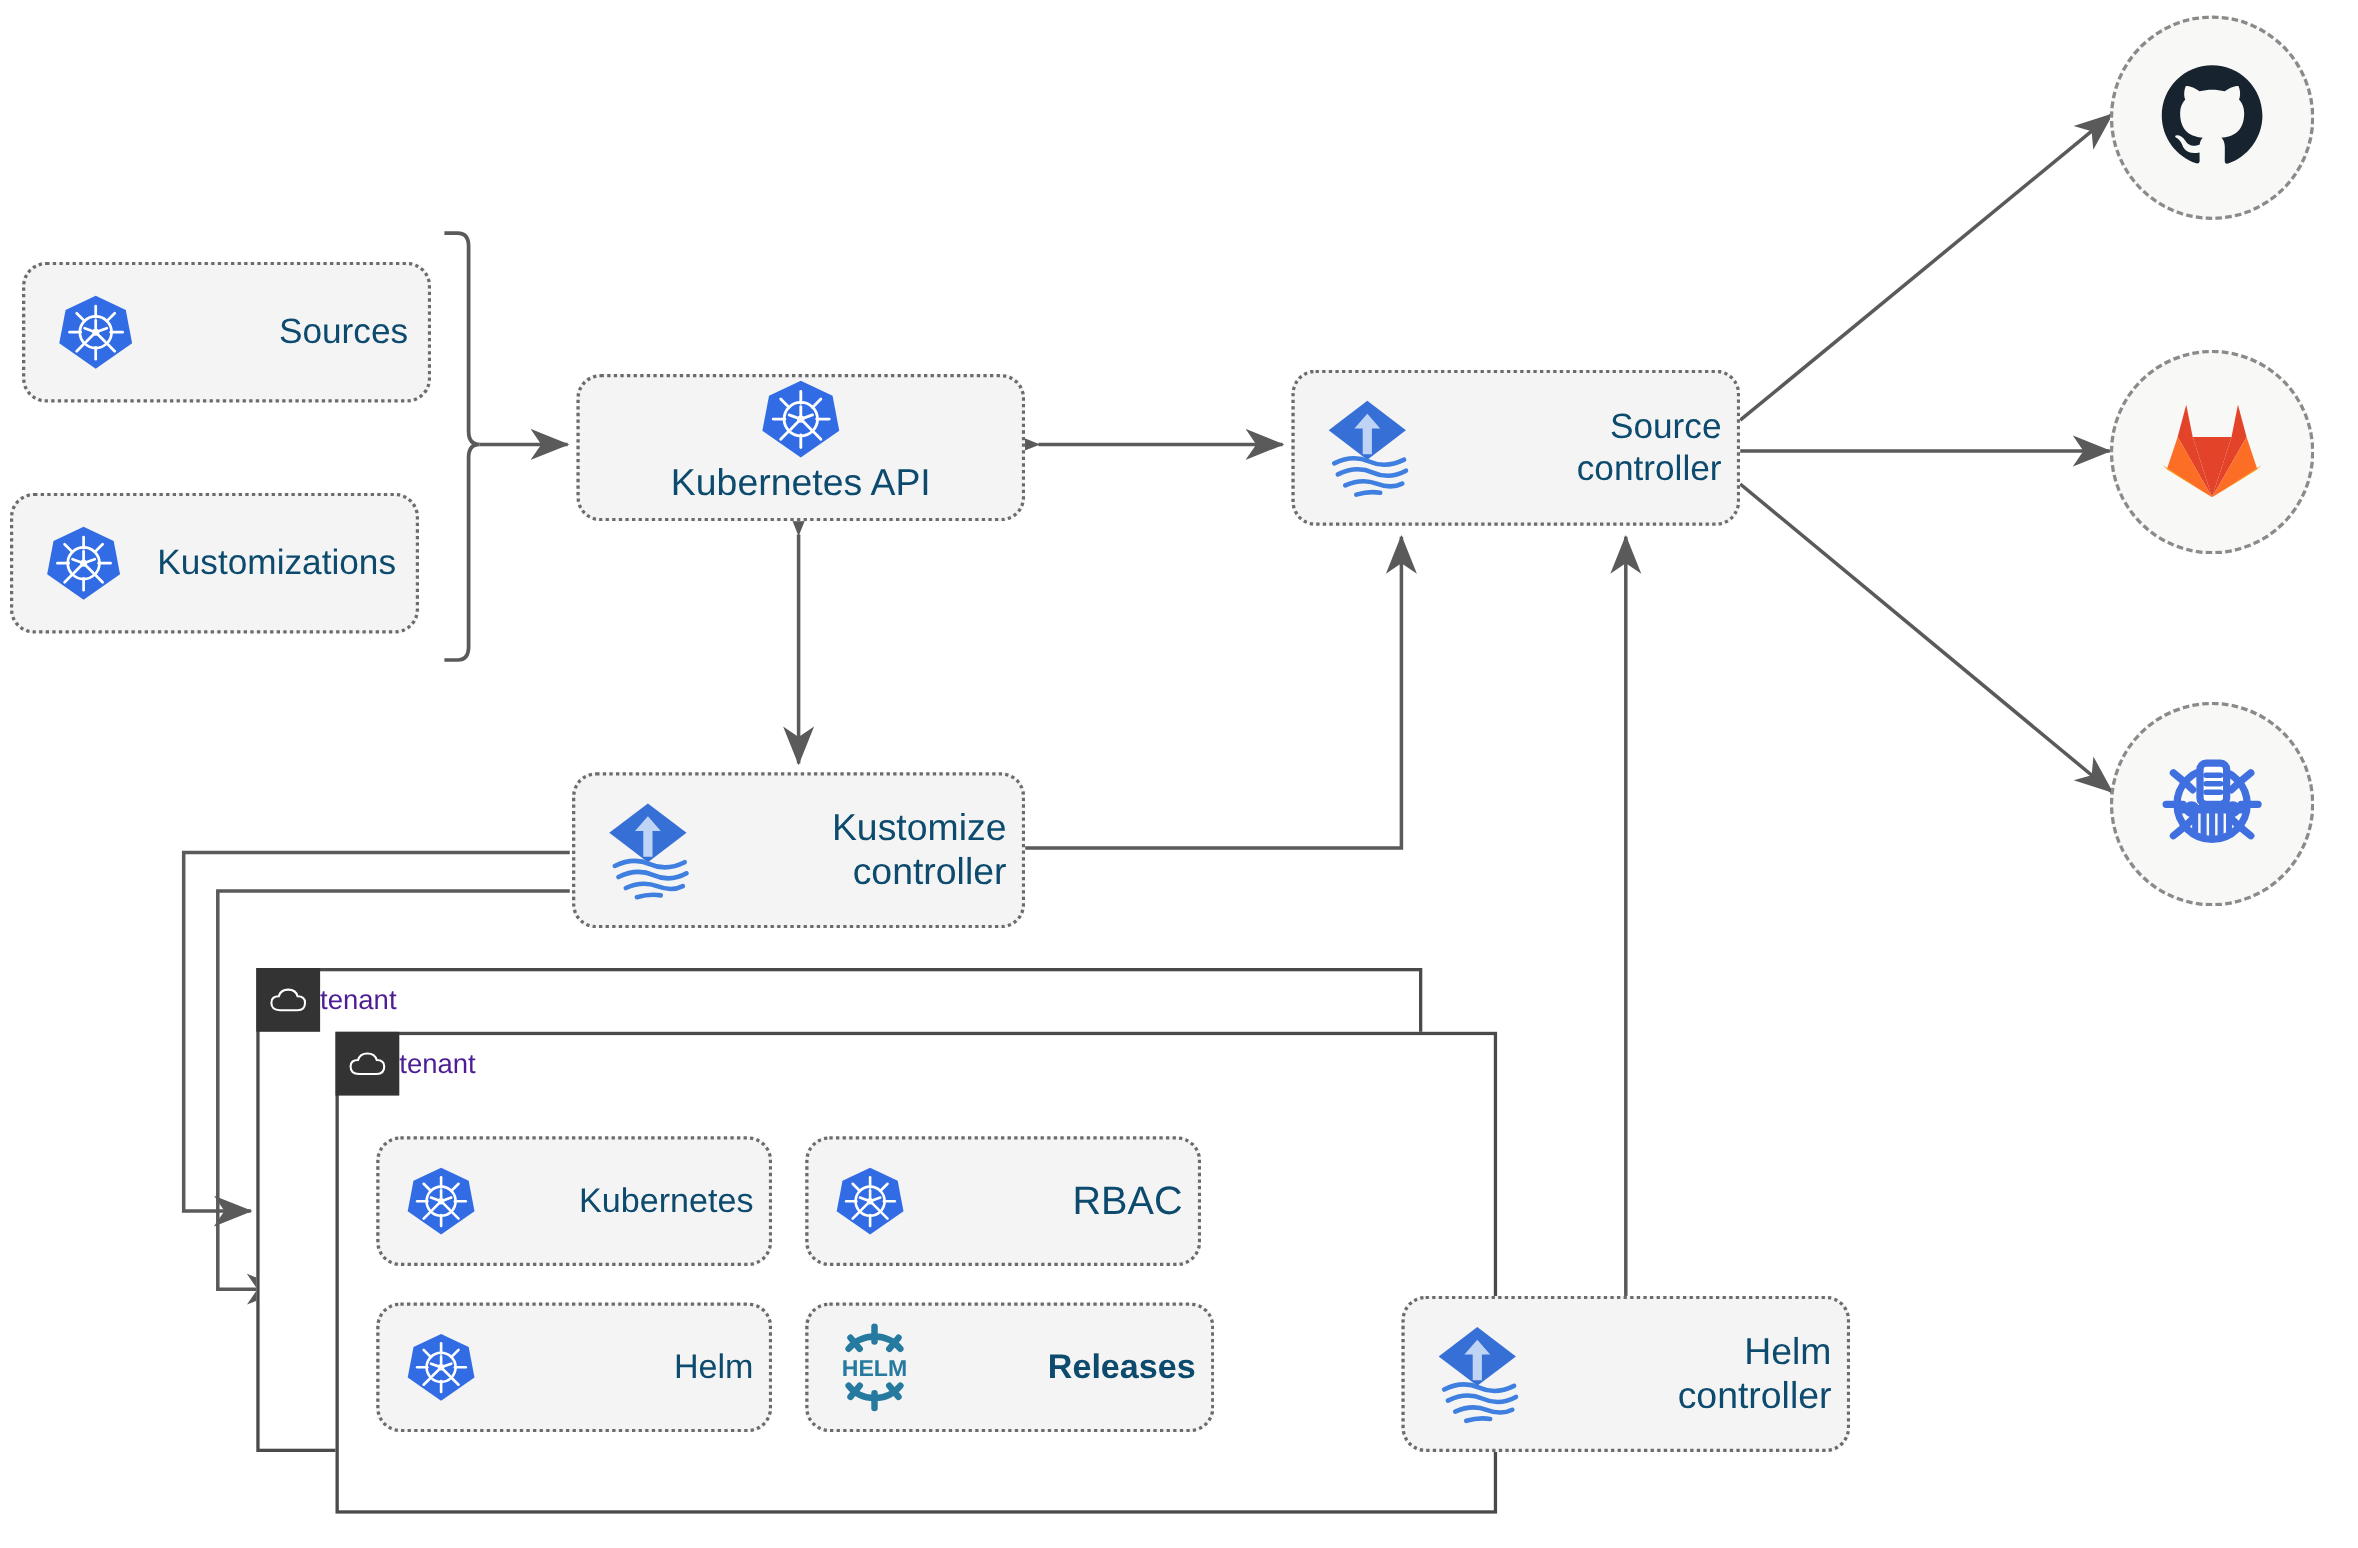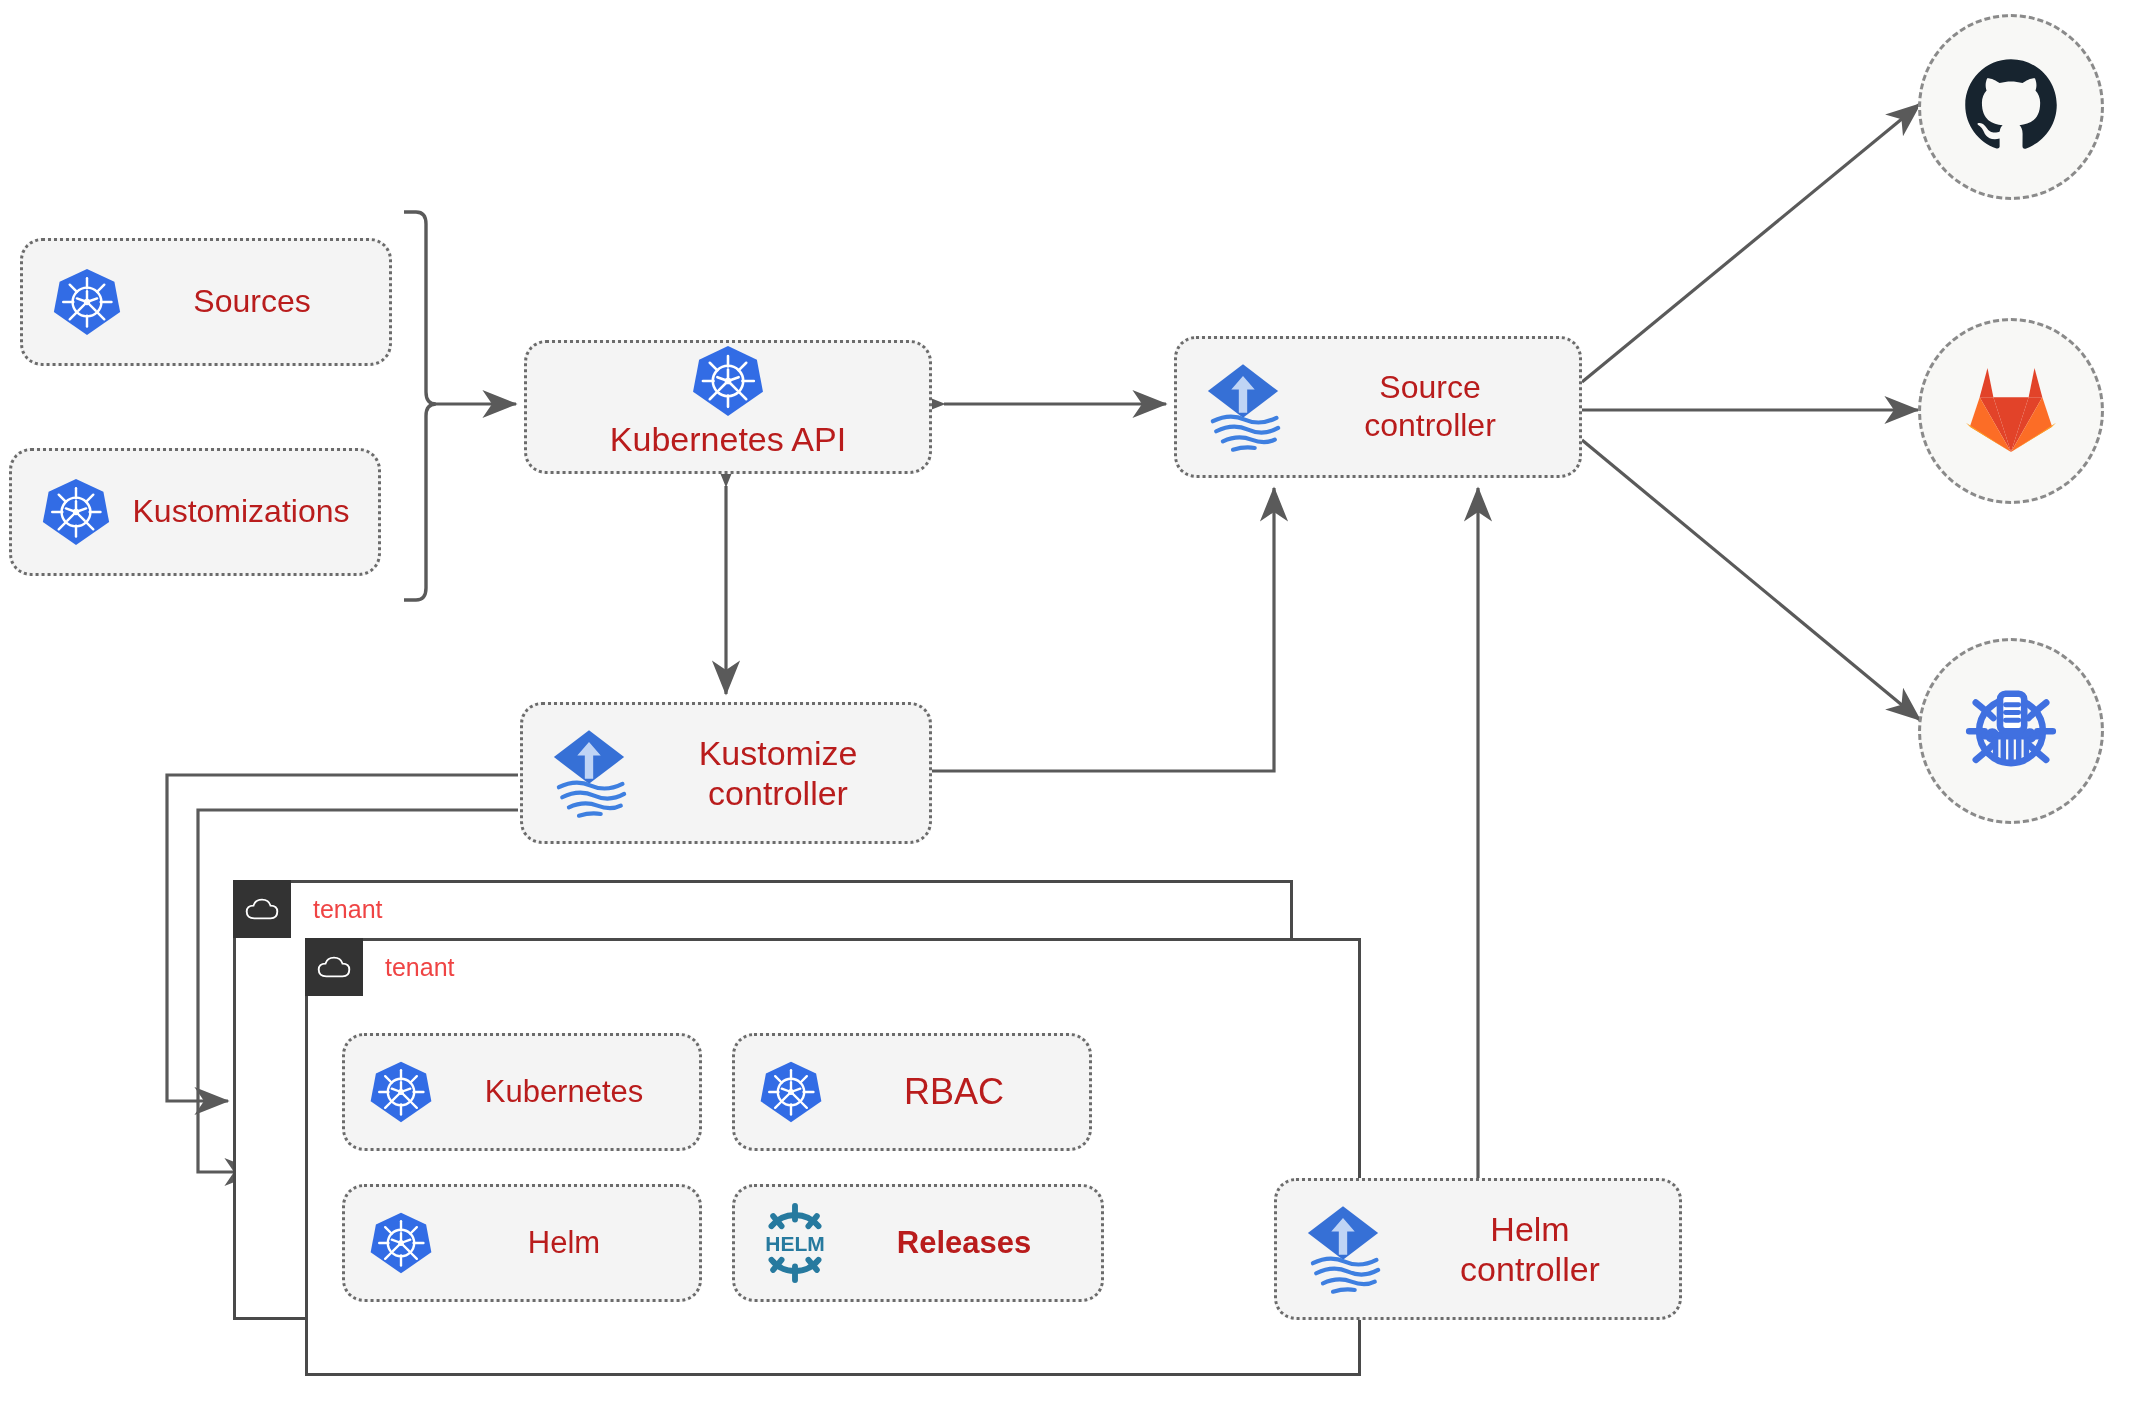--- a/index.html
+++ b/index.html
@@ -38,22 +38,22 @@
     z-index: 10;
   }
   .node .ico {
     flex: 0 0 auto;
     display: flex;
     align-items: center;
     justify-content: center;
   }
   .node .lbl {
     flex: 1 1 auto;
-    text-align: center;
-    color: #b91c1c;
+    text-align: right;
+    color: #0c4a6e;
     line-height: 1.18;
     white-space: pre-line;
   }
 
   
   .tenant {
     position: absolute;
     box-sizing: border-box;
     background: #ffffff;
     border: 3px solid #4a4a4a;
@@ -68,23 +68,22 @@
   }
   .tenant .tabicon {
     width: 58px;
     height: 58px;
     background: #333333;
     display: flex;
     align-items: center;
     justify-content: center;
   }
   .tenant .tablabel {
-    padding-left: 22px;
     font-size: 25px;
-    color: #ef4444;
+    color: #4c1d95;
   }
 
   
   .circle {
     position: absolute;
     box-sizing: border-box;
     border: 3px dashed #8a8a8a;
     border-radius: 50%;
     background: #f8f8f6;
     display: flex;

